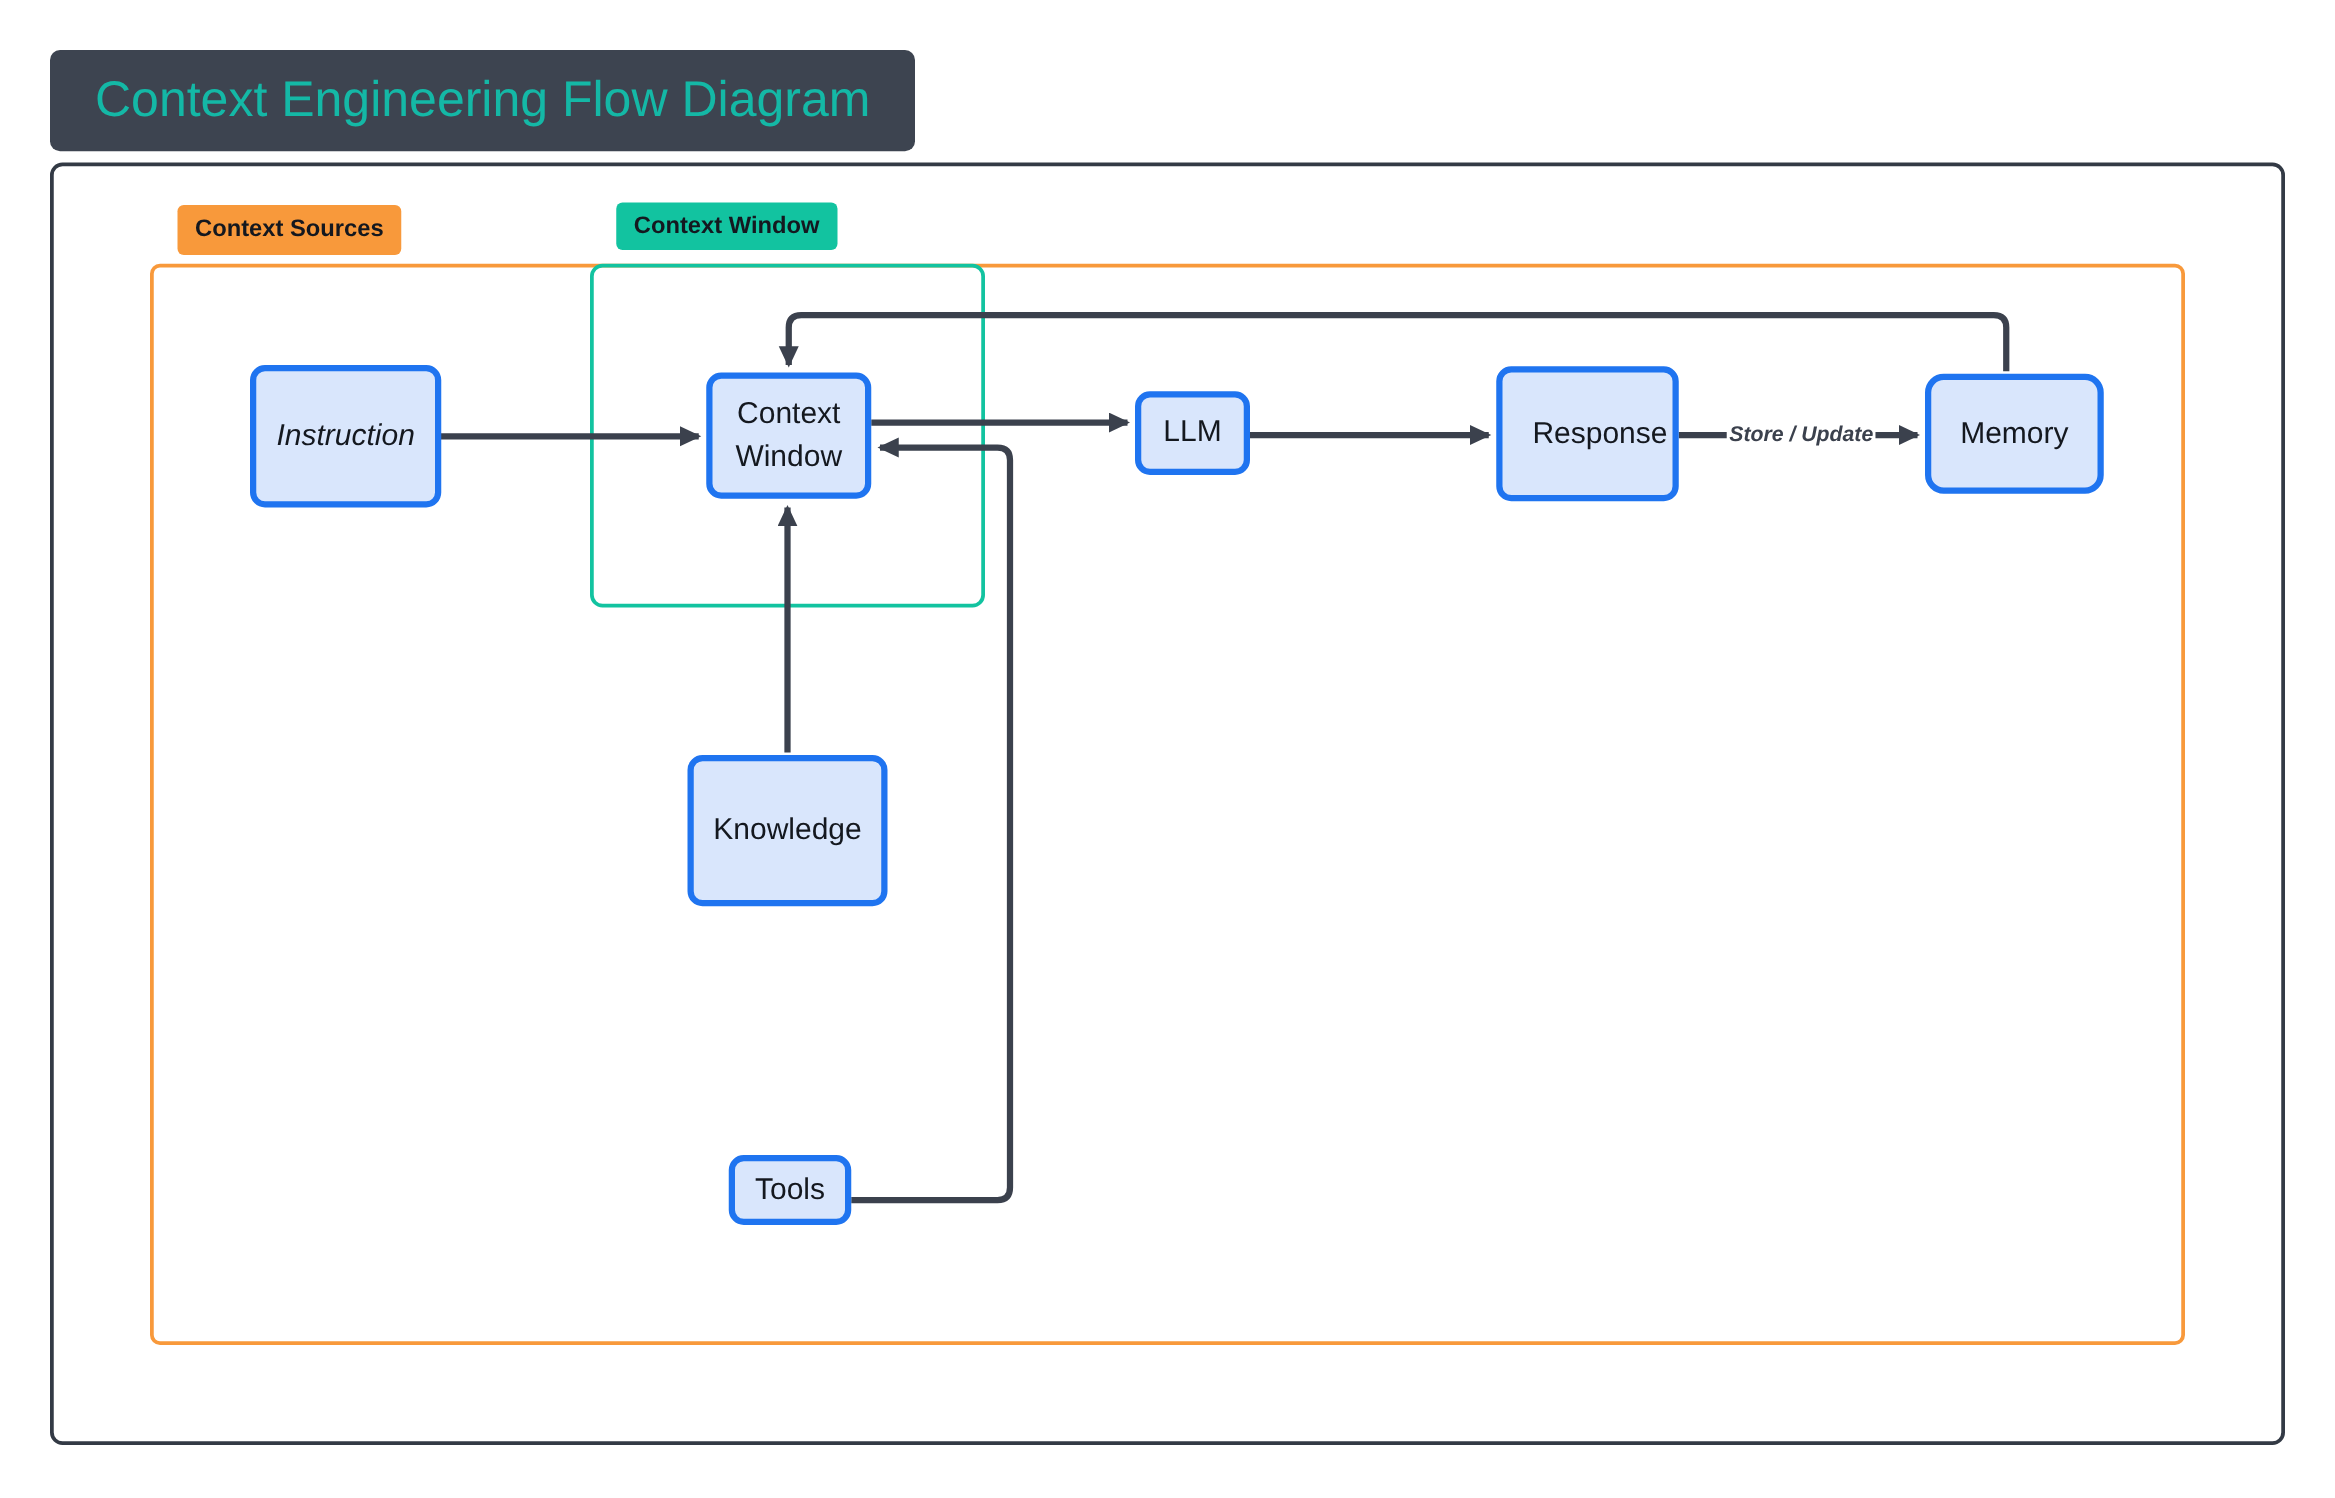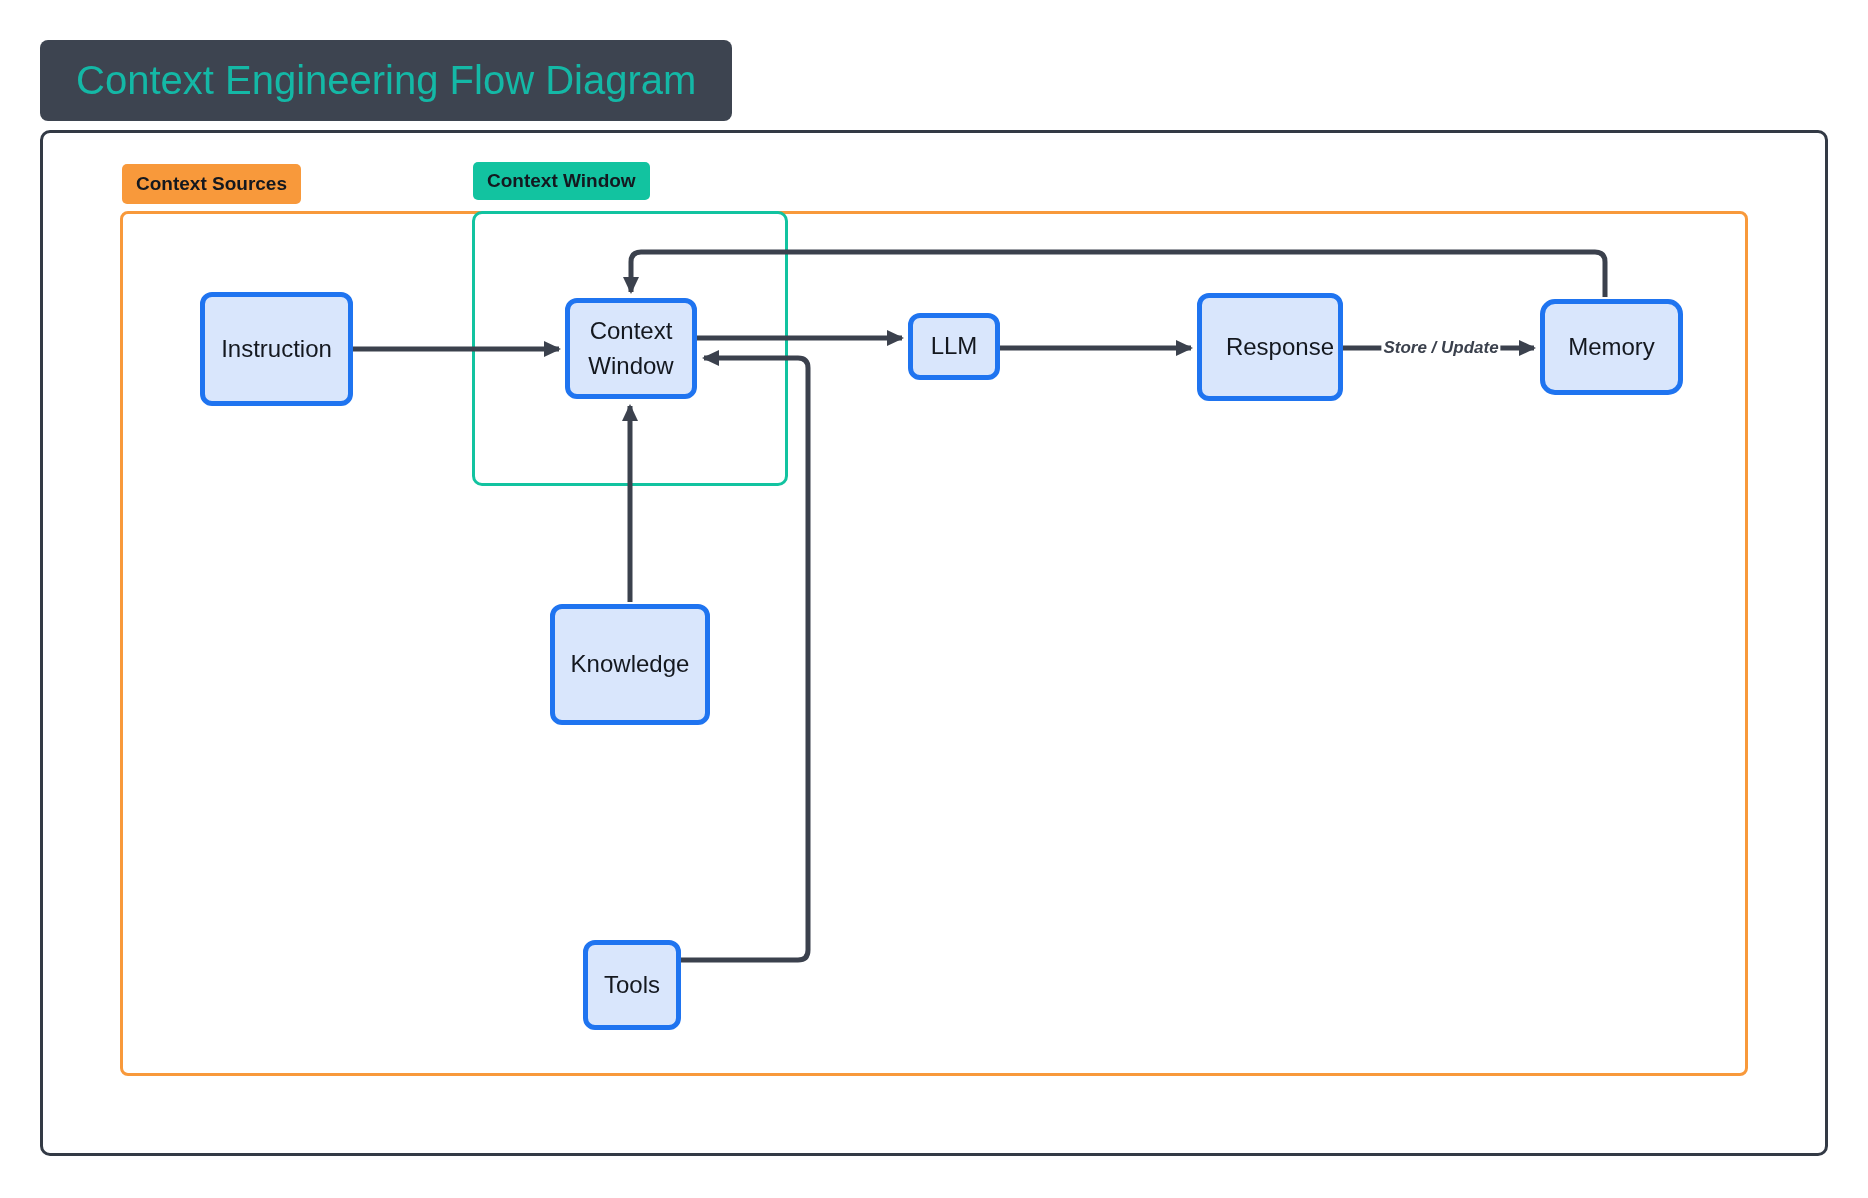--- a/index.html
+++ b/index.html
@@ -74,20 +74,21 @@
     position: absolute;
     height: 40px;
     line-height: 40px;
     padding: 0 14px;
     font-size: 19px;
     font-weight: 600;
     color: #14181f;
     border-radius: 5px;
     z-index: 4;
     white-space: nowrap;
+    margin-left: 20px;
   }
   .badge.sources { left: 122px; top: 164px; background: #f8993b; }
   .badge.window  { left: 473px; top: 162px; background: #12c3a0; height: 38px; line-height: 38px; }
 
   
   svg.edges {
     position: absolute;
     left: 0; top: 0;
     width: 1868px;
     height: 1198px;
@@ -105,27 +106,27 @@
     display: flex;
     align-items: center;
     justify-content: center;
     text-align: center;
     font-size: 24px;
     color: #14181f;
     z-index: 3;
     line-height: 1.45;
     padding: 4px;
   }
-  .node.instruction    { left: 200px;  top: 292px; width: 153px; height: 114px; }
+  .node.instruction    { left: 200px;  top: 292px; width: 153px; height: 114px; font-style: italic; }
   .node.context-window { left: 565px;  top: 298px; width: 132px; height: 101px; }
   .node.llm            { left: 908px;  top: 313px; width: 92px;  height: 67px;  }
   .node.response       { left: 1197px; top: 293px; width: 146px; height: 108px; justify-content: flex-end; }
   .node.memory         { left: 1540px; top: 299px; width: 143px; height: 96px; border-radius: 15px;  }
   .node.knowledge      { left: 550px;  top: 604px; width: 160px; height: 121px; }
-  .node.tools          { left: 583px;  top: 924px; width: 98px;  height: 90px; margin-top: 16px;  }
+  .node.tools          { left: 583px;  top: 924px; width: 98px;  height: 56px;  }
 
   
   .edge-label {
     position: absolute;
     left: 1441px;
     top: 348px;
     transform: translate(-50%, -50%);
     background: #ffffff;
     padding: 0 2px;
     font-size: 17px;

